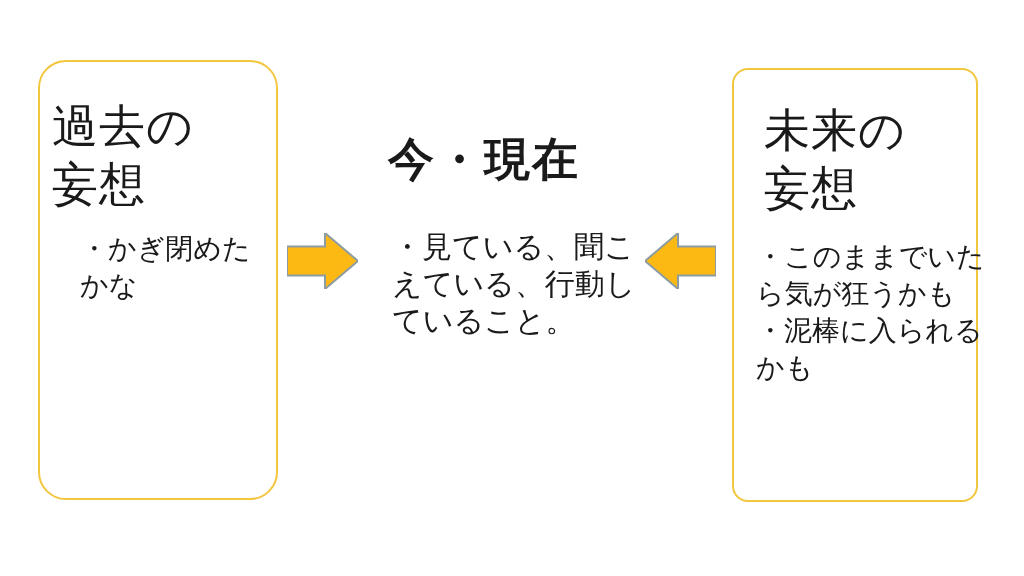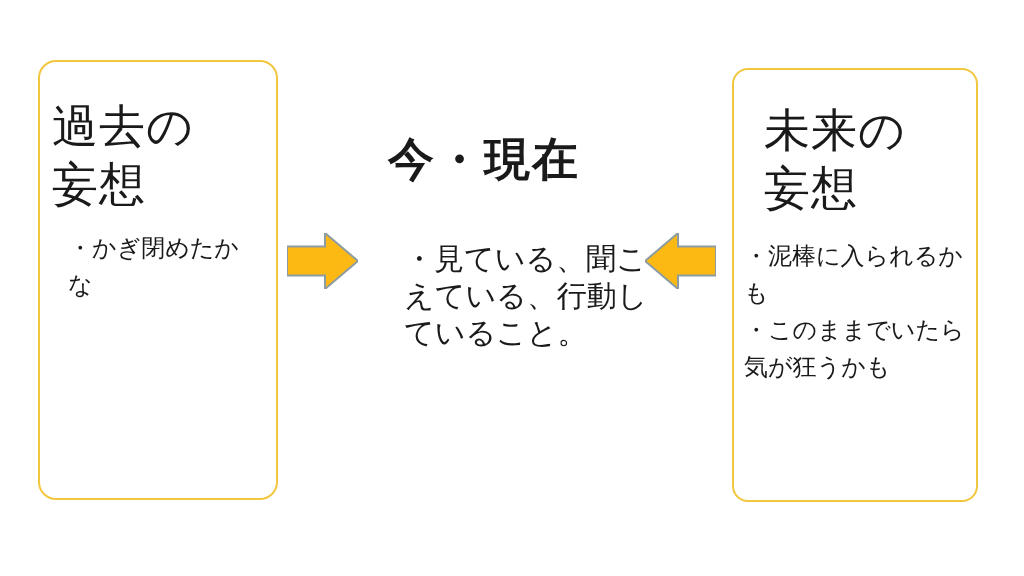--- a/index.html
+++ b/index.html
@@ -20,21 +20,21 @@
     position: absolute;
     box-sizing: border-box;
     background: #ffffff;
     border: 2px solid var(--box-border, #F2C63E);
   }
   .box-past {
     left: 38px;
     top: 60px;
     width: 240px;
     height: 440px;
-    border-radius: 18px;
+    border-radius: 28px;
   }
   .box-future {
     left: 732px;
     top: 68px;
     width: 246px;
     height: 434px;
     border-radius: 16px;
   }
   .box-title {
     position: absolute;
@@ -49,22 +49,23 @@
     top: 36px;
     width: 172px;
   }
   .box-future .box-title {
     left: 30px;
     top: 32px;
     width: 176px;
   }
   .box-bullets {
     position: absolute;
-    font-size: 24px;
+    font-size: 28px;
     line-height: 37px;
+    margin-left: 12px;
   }
   .box-past .box-bullets {
     left: 28px;
     top: 168px;
     width: 192px;
   }
   .box-future .box-bullets {
     left: 10px;
     top: 168px;
     width: 232px;
@@ -81,21 +82,21 @@
     font-size: 46px;
     line-height: 60px;
     letter-spacing: 2px;
     white-space: nowrap;
   }
   .present-body {
     position: absolute;
     left: 392px;
     top: 228px;
     width: 256px;
-    margin: 12px;
+    margin: 0;
     font-size: 30px;
     line-height: 37px;
   }
   .arrow {
     position: absolute;
     width: 71px;
     height: 56px;
   }
   .arrow polygon {
     fill: var(--arrow-fill, #FDB913);
@@ -133,18 +134,18 @@
     <polygon points="0,13.5 38,13.5 38,0 71,28 38,56 38,42.5 0,42.5"></polygon>
   </svg>
 
   <svg class="arrow arrow-right" viewBox="0 0 71 56" aria-hidden="true">
     <polygon points="71,13.5 33,13.5 33,0 0,28 33,56 33,42.5 71,42.5"></polygon>
   </svg>
 
   <section class="box box-future">
     <h2 class="box-title">未来の妄想</h2>
     <div class="box-bullets">
+      <p class="bullet">・このままでいたら気が狂うかも</p>
       <p class="bullet">・泥棒に入られるかも</p>
-      <p class="bullet">・このままでいたら気が狂うかも</p>
     </div>
   </section>
 
 </div>
 
 </body></html>

